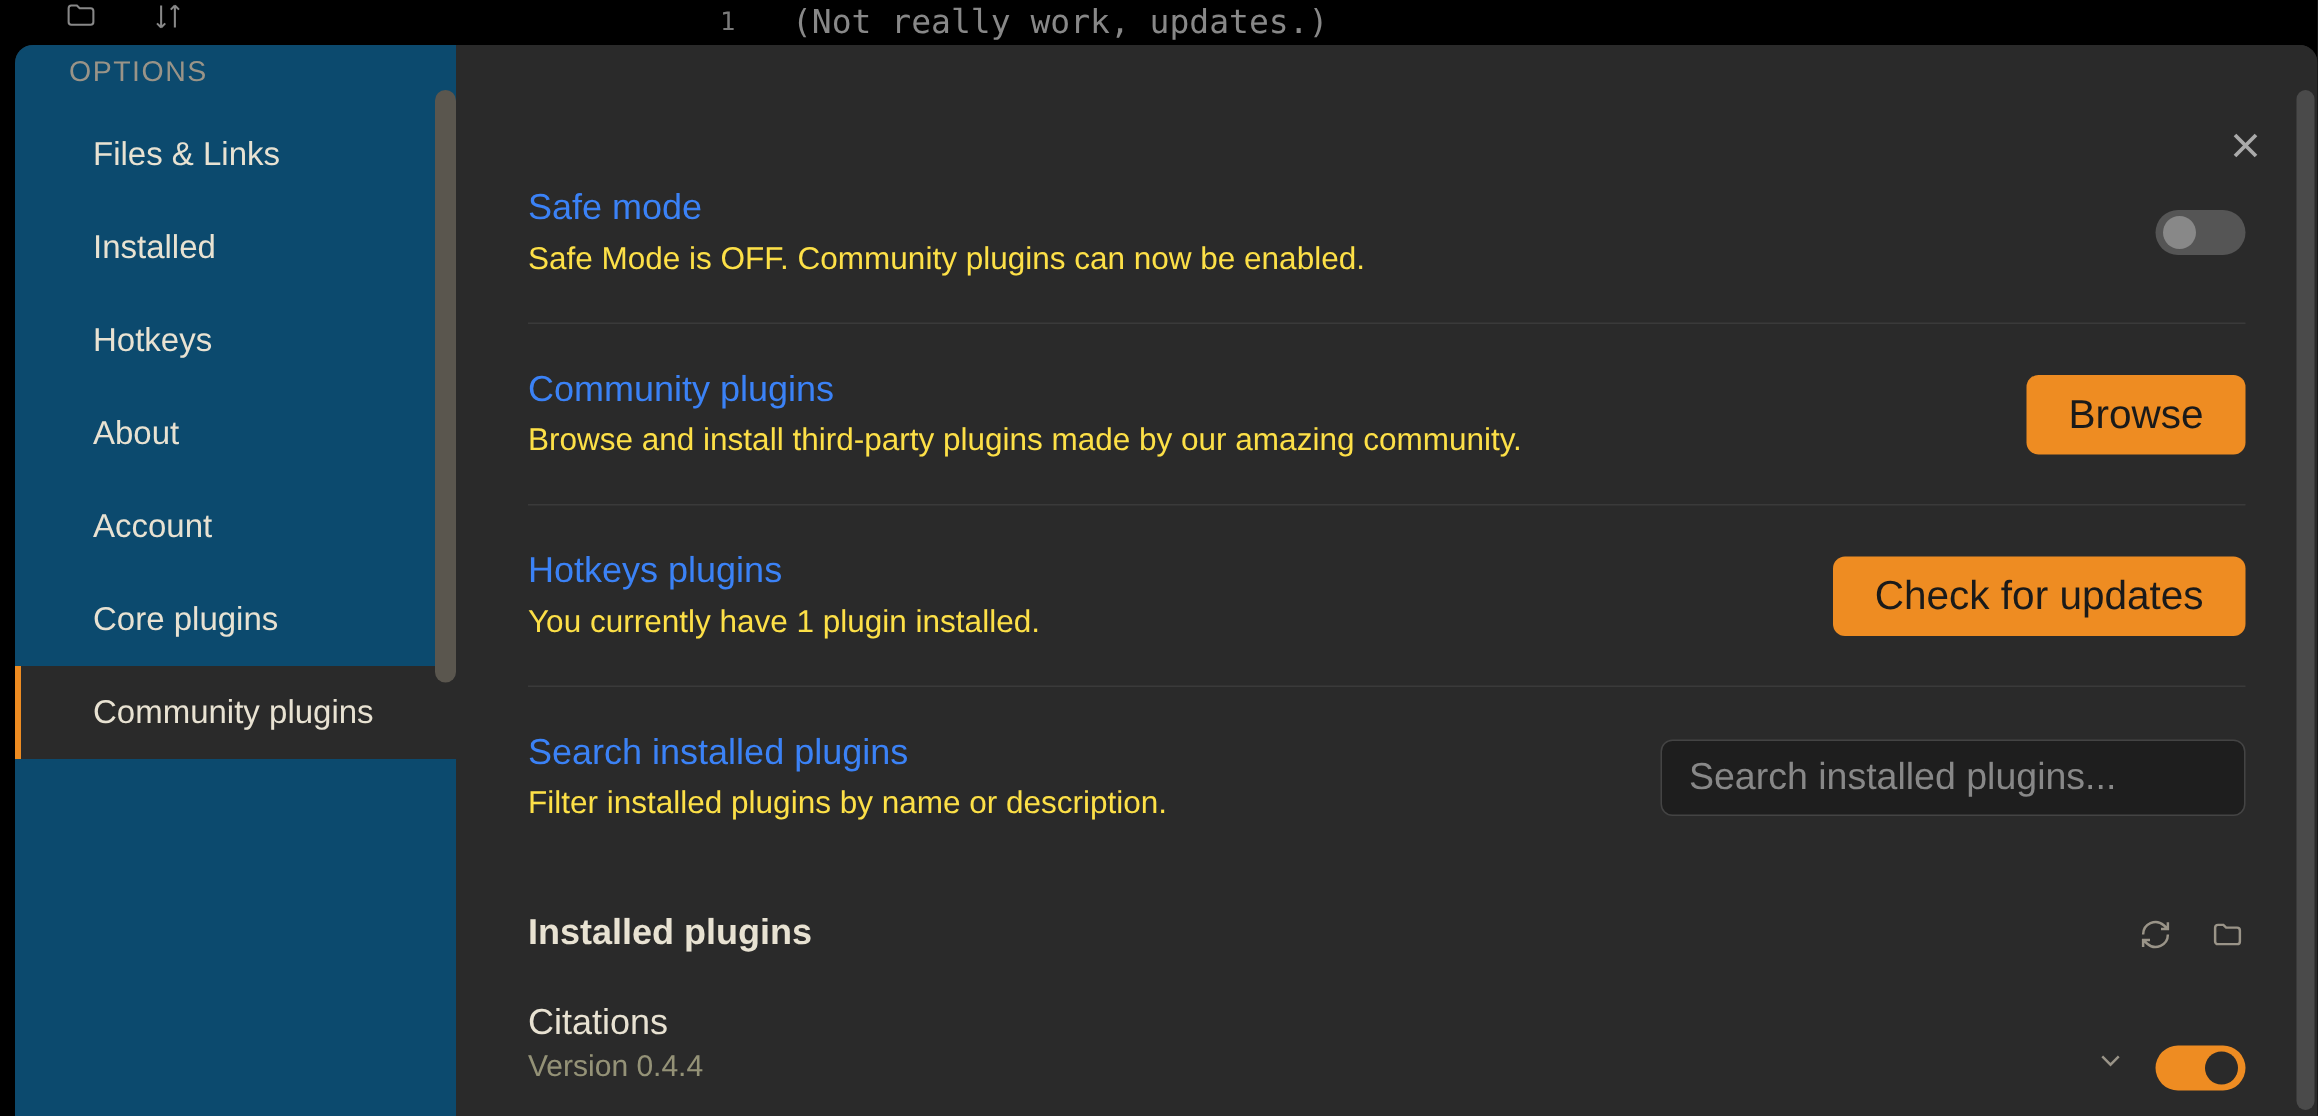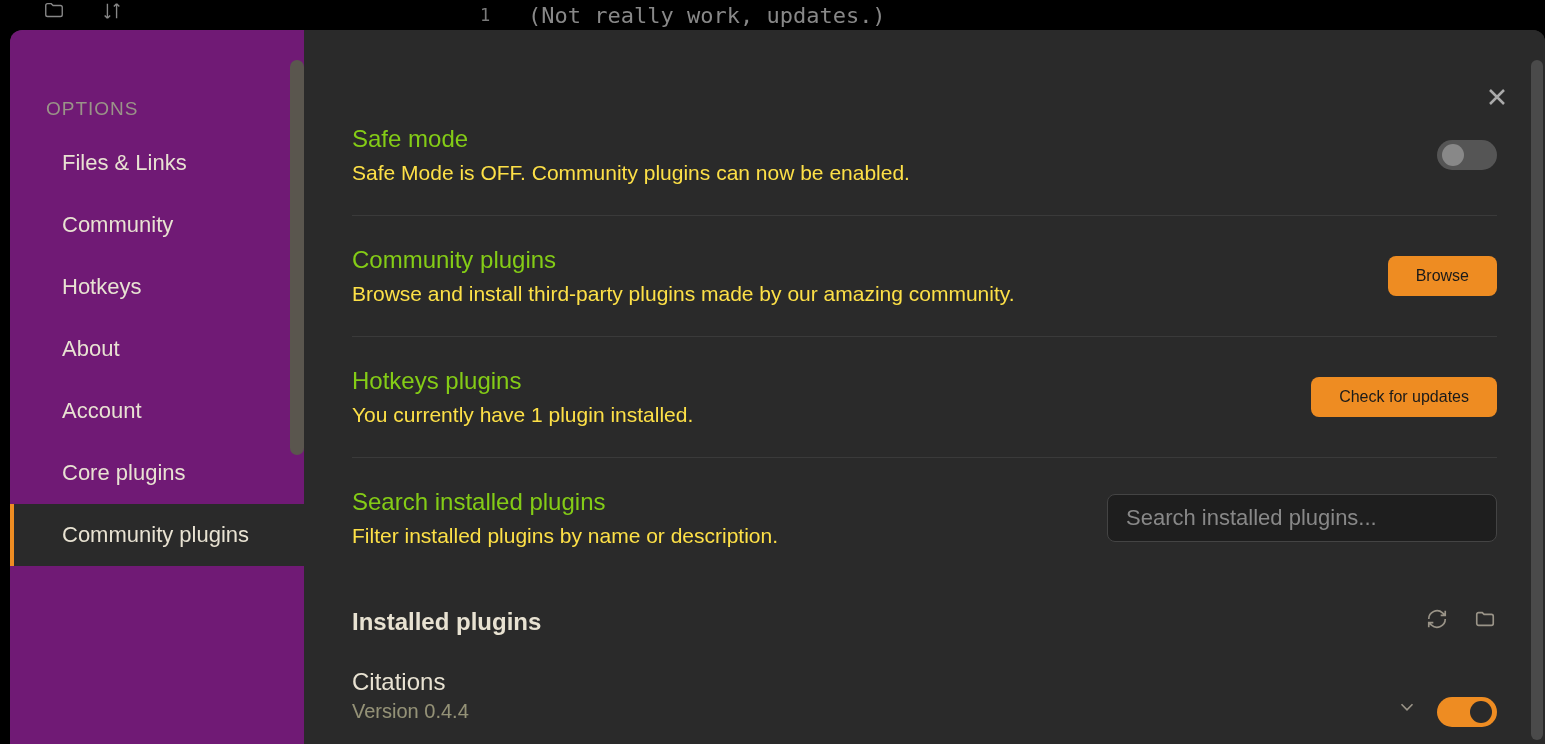--- a/index.html
+++ b/index.html
@@ -63,22 +63,21 @@
       left: 10px;
       right: 0;
       bottom: 0;
       background: #2a2a2a;
       border-radius: 12px 12px 0 0;
       display: flex;
       overflow: hidden;
     }
     .sidebar {
       width: 294px;
-      background: #701a75;
-      padding-top: 60px;
+      background: #0c4a6e;
       overflow-y: auto;
       position: relative;
       border-radius: 10px 0 0 0;
     }
     .sidebar-scrollbar {
       position: absolute;
       right: 0;
       top: 30px;
       width: 14px;
       height: 395px;
@@ -136,21 +135,21 @@
       padding: 30px 0;
       border-bottom: 1px solid #3a3a3a;
     }
     .setting-row:first-child {
       padding-top: 0;
     }
     .setting-info {
       flex: 1;
     }
     .setting-title {
-      color: #84cc16;
+      color: #3b82f6;
       font-size: 24px;
       font-weight: 500;
       margin-bottom: 8px;
     }
     .setting-desc {
       color: #fde047;
       font-size: 21px;
       font-weight: 400;
     }
     .toggle {
@@ -175,41 +174,41 @@
     }
     .toggle.on .toggle-knob {
       left: 33px;
       background: #2a2a2a;
     }
     .btn-primary {
       background: #ee8c22;
       color: #1a1a1a;
       border: none;
       padding: 11px 28px;
-      font-size: 16px;
+      font-size: 27px;
       font-weight: 500;
       border-radius: 8px;
       cursor: pointer;
     }
     .search-input {
       background: #1e1e1e;
       border: 1px solid #444;
       border-radius: 8px;
       padding: 10px 18px;
-      font-size: 22px;
+      font-size: 25px;
       color: #ccc;
       width: 390px;
     }
     .search-input::placeholder {
       color: #888;
     }
     .section-header-row {
       display: flex;
       justify-content: space-between;
-      align-items: flex-start;
+      align-items: flex-end;
       padding: 30px 0 14px 0;
       gap: 32px;
     }
     .installed-title {
       color: #e8e2d2;
       font-size: 24px;
       font-weight: 600;
     }
     .icon-buttons {
       display: flex;
@@ -282,21 +281,21 @@
   <span class="line-num">1</span>
   <span class="editor-text">(Not really work, updates.)</span>
 </div>
 
 <div class="modal-container">
 
   <div class="sidebar">
     <div class="sidebar-scrollbar"></div>
     <div class="section-header">OPTIONS</div>
     <div class="sidebar-item"><span>Files &amp; Links</span></div>
-    <div class="sidebar-item"><span>Community</span></div>
+    <div class="sidebar-item"><span>Installed</span></div>
     <div class="sidebar-item"><span>Hotkeys</span></div>
     <div class="sidebar-item"><span>About</span></div>
     <div class="sidebar-item"><span>Account</span></div>
     <div class="sidebar-item"><span>Core plugins</span></div>
     <div class="sidebar-item active"><span>Community plugins</span></div>
     <div class="sidebar-spacer"></div>
   </div>
 
   <div class="content">
     <div class="close-btn">

